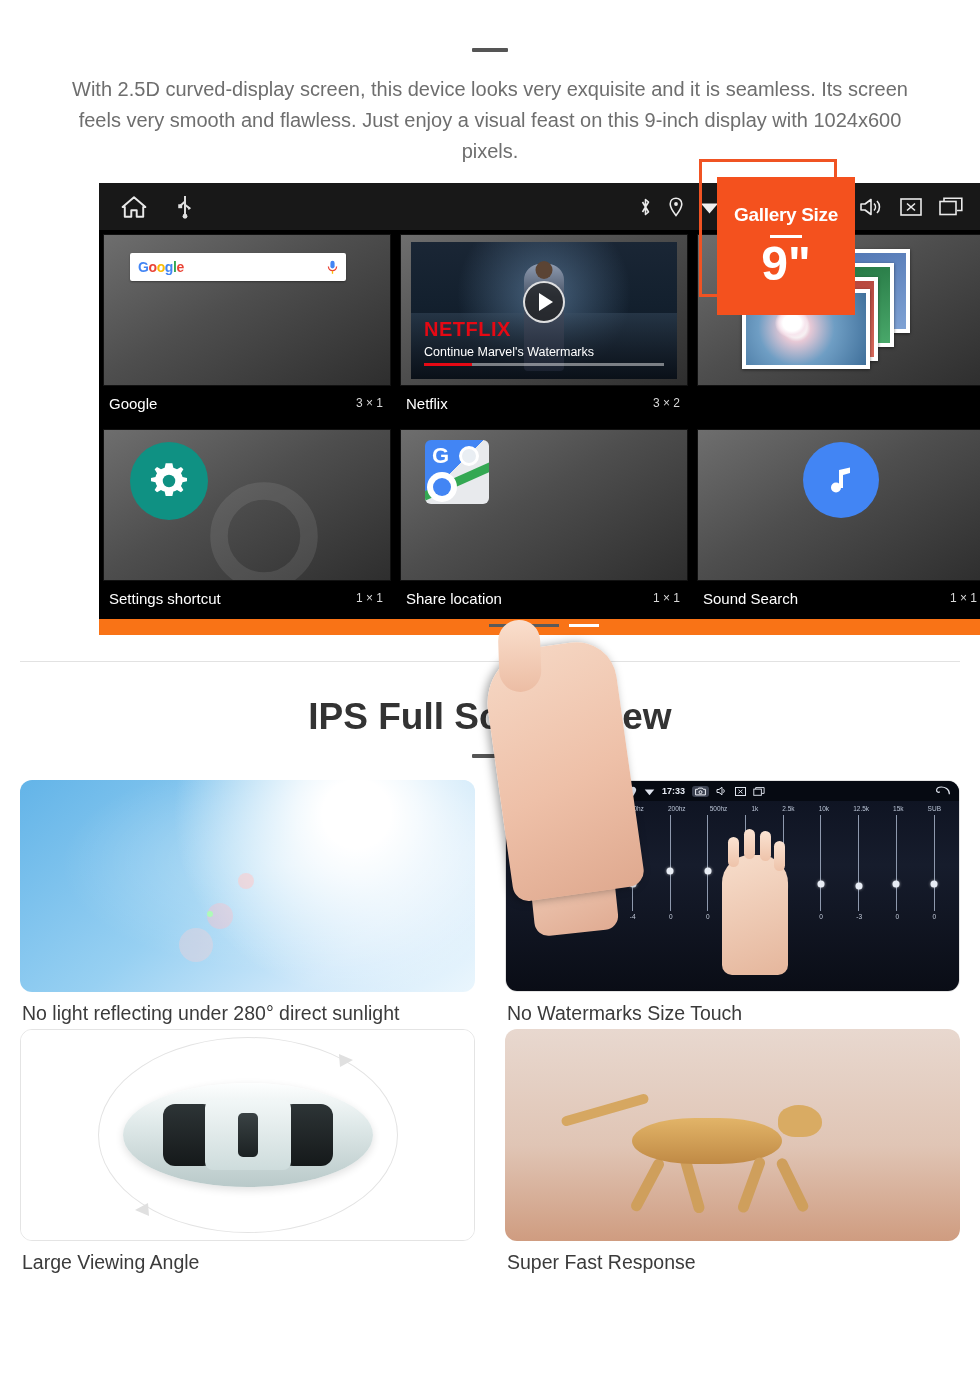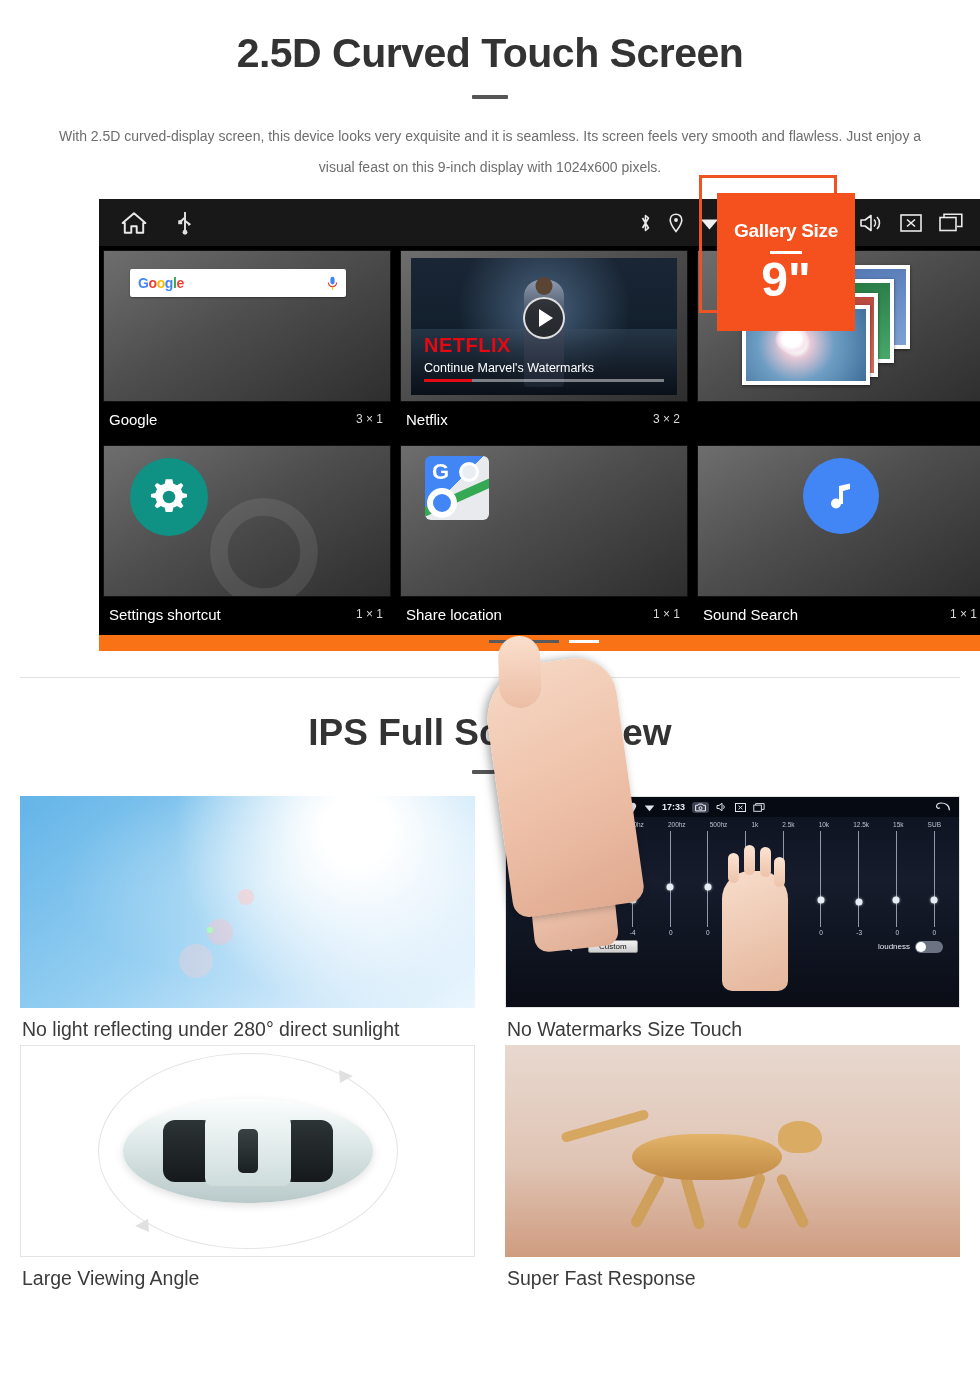--- a/index.html
+++ b/index.html
@@ -24,21 +24,21 @@
   .title-rule {
     width: 36px; height: 4px;
     background: #555;
     margin: 18px auto 22px;
     border-radius: 1px;
   }
   .subtitle {
     width: 880px;
     margin: 5px auto;
     text-align: center;
-    font-size: 14px;
+    font-size: 20px;
     line-height: 31px;
     color: #6e6e6e;
   }
 
   
   .device-wrap {
     position: relative;
     width: 782px;
     margin: 16px auto 0;
   }
@@ -293,21 +293,21 @@
   .sec2-rule { width: 36px; height: 4px; background: #555; margin: 16px auto 0; border-radius: 1px; }
 
   .grid2 {
     width: 940px; margin: 22px auto 0;
     display: grid; grid-template-columns: 1fr 1fr;
     column-gap: 30px; row-gap: 4px;
   }
   .g-item { }
   .g-frame {
     border: 1px solid #e4e4e4;
-    border-radius: 0;
+    border-radius: 12px;
     overflow: hidden;
     height: 212px;
     display: flex; align-items: center; justify-content: center;
     background: #fff;
   }
   .g-frame.flush { border: none; }
   .g-cap { font-size: 19.5px; color: #3b3b3b; padding: 10px 2px 0; }
 
   
   .sun-img {
@@ -476,21 +476,20 @@
     background: linear-gradient(180deg,#3a4244,#1b2122);
   }
 
   .svg-ico { display: block; }
 </style>
 </head>
 <body>
 
 <div class="section-one">
 
-  <h1 class="main-title">2.5D Curved Touch Screen</h1>
   <div class="title-rule"></div>
   <p class="subtitle">With 2.5D curved-display screen, this device looks very exquisite and it is seamless. Its screen feels very smooth and flawless. Just enjoy a visual feast on this 9-inch display with 1024x600 pixels.</p>
 
   <div class="device-wrap">
 
     <div class="badge-outline"></div>
     <div class="badge">
       <div class="bl">Gallery Size</div>
       <div class="brule"></div>
       <div class="bv">9"</div>
@@ -845,34 +844,20 @@
                 <span>0</span>
                 <span>0</span>
                 <span>0</span>
                 <span>-3</span>
                 <span>0</span>
                 <span>-3</span>
                 <span>0</span>
                 <span>0</span>
               </div>
 
-              <div class="amp-foot">
-                <span>
-                  <svg class="svg-ico" width="14" height="10" viewBox="0 0 14 10">
-                      <path d="M6 1 L1.5 5 L6 9" fill="none" stroke="#cdd5e3" stroke-width="1.4"></path>
-                      <circle cx="9" cy="5" r="1" fill="#cdd5e3"></circle>
-                      <circle cx="12" cy="5" r="1" fill="#cdd5e3"></circle>
-                    </svg>
-                </span>
-                <span class="amp-custom">Custom</span>
-                <span class="amp-loud">
-                  <span>loudness</span>
-                  <span class="amp-toggle"></span>
-                </span>
-              </div>
             </div>
           </div>
         </div>
       </div>
       <div class="g-cap">No Watermarks Size Touch</div>
     </div>
 
     <div class="g-item">
       <div class="g-frame">
         <div class="car-img">

